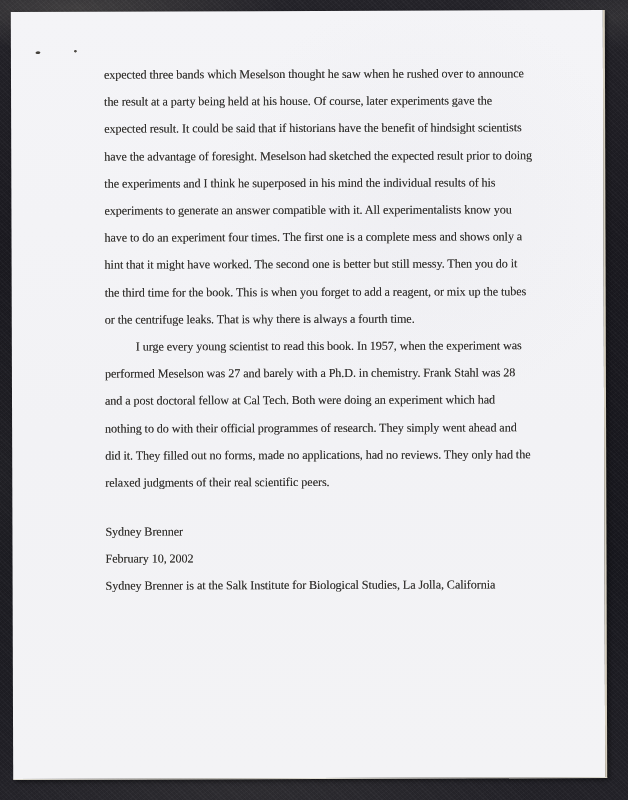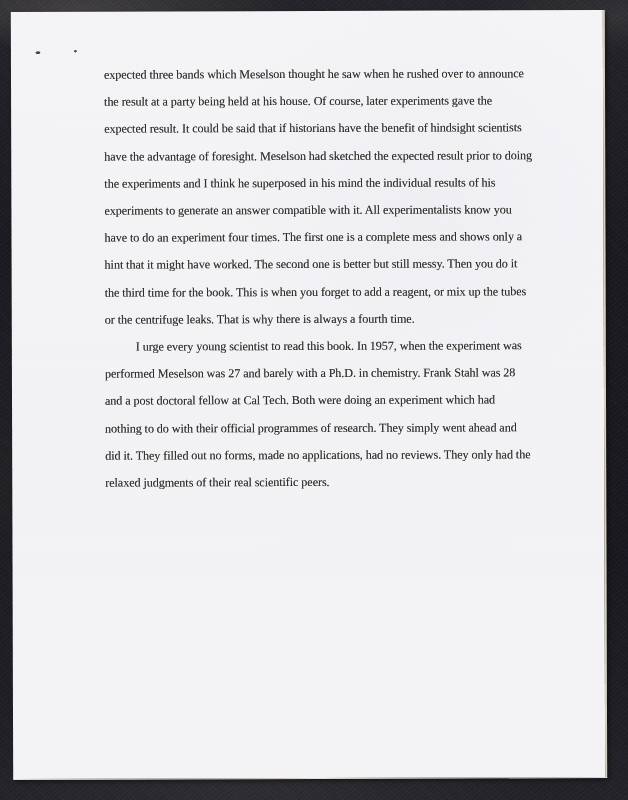--- a/index.html
+++ b/index.html
@@ -91,14 +91,19 @@
     <div class="line">the third time for the book. This is when you forget to add a reagent, or mix up the tubes</div>
     <div class="line">or the centrifuge leaks. That is why there is always a fourth time.</div>
     <div class="line indent">I urge every young scientist to read this book. In 1957, when the experiment was</div>
     <div class="line">performed Meselson was 27 and barely with a Ph.D. in chemistry. Frank Stahl was 28</div>
     <div class="line">and a post doctoral fellow at Cal Tech. Both were doing an experiment which had</div>
     <div class="line">nothing to do with their official programmes of research. They simply went ahead and</div>
     <div class="line">did it. They filled out no forms, made no applications, had no reviews. They only had the</div>
     <div class="line">relaxed judgments of their real scientific peers.</div>
   </div>
 
+  <div class="signature">
+    <div class="line">Sydney Brenner</div>
+    <div class="line">February 10, 2002</div>
+    <div class="line">Sydney Brenner is at the Salk Institute for Biological Studies, La Jolla, California</div>
+  </div>
 
 </div>
 
 </body></html>

